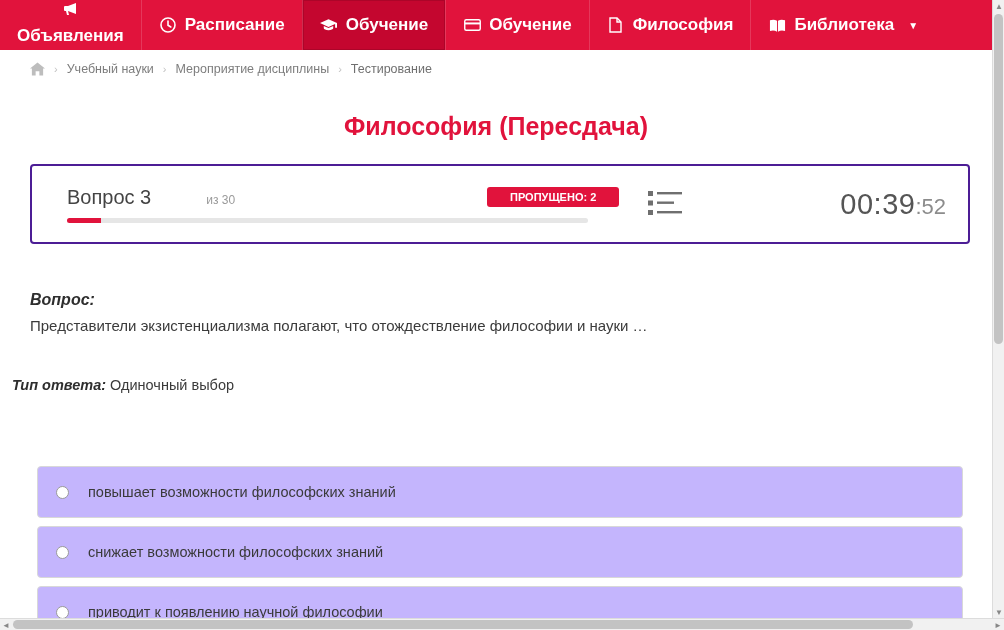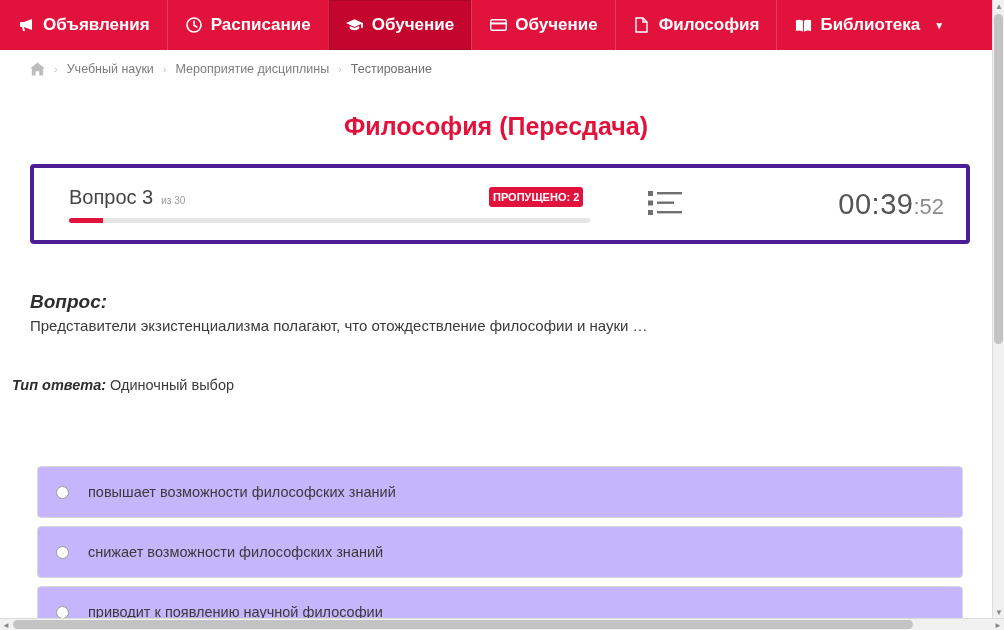--- a/index.html
+++ b/index.html
@@ -33,21 +33,21 @@
     align-items: center;
     gap: 8px;
     padding: 0 17px;
     color: #ffffff;
     font-size: 17px;
     font-weight: bold;
     white-space: nowrap;
     cursor: pointer;
     border-left: 1px solid rgba(255,255,255,0.16);
   }
-  .nav-item:first-child { border-left: none; }
+  .nav-item:first-child { border-left: none; flex-direction: column; }
   .nav-item.active {
     background: #c4062f;
     box-shadow: inset 0 0 0 1px rgba(0,0,0,0.12);
   }
   .nav-icon {
     display: inline-flex;
     align-items: center;
     justify-content: center;
     width: 18px; height: 18px;
     font-size: 15px;
@@ -100,42 +100,43 @@
   }
 
   
   .status-panel {
     position: absolute;
     top: 164px;
     left: 30px;
     width: 940px;
     height: 80px;
     background: #ffffff;
-    border: 4px solid #4c1d95;
+    border: 2px solid #4c1d95;
     border-radius: 4px;
     display: flex;
     align-items: center;
   }
   .status-left {
     width: 560px;
     padding-left: 35px;
     position: relative;
   }
   .q-line {
     display: flex;
     align-items: baseline;
     gap: 8px;
   }
   .q-number {
     font-size: 20px;
     color: #444444;
   }
   .q-total {
-    font-size: 10px;
+    font-size: 12px;
     color: #9a9a9a;
+    margin-left: 47px;
   }
   .progress-track {
     margin-top: 9px;
     width: 521px;
     height: 5px;
     background: #e6e6e6;
     border-radius: 3px;
     overflow: hidden;
   }
   .progress-fill {
@@ -144,21 +145,21 @@
     width: 6.6%;
   }
   .skipped-badge {
     position: absolute;
     left: 455px;
     top: 1px;
     background: #e1133c;
     color: #ffffff;
     font-size: 11px;
     font-weight: bold;
-    padding: 4px 4px;
+    padding: 4px 23px;
     border-radius: 3px;
     white-space: nowrap;
   }
   .status-mid {
     flex: 1;
     display: flex;
     justify-content: center;
     align-items: center;
   }
   .list-icon {
@@ -172,21 +173,21 @@
     color: #555555;
   }
   .timer-main { font-size: 29px; letter-spacing: 0.5px; }
   .timer-sec { font-size: 22px; color: #8c8c8c; }
 
   
   .q-label {
     position: absolute;
     top: 291px;
     left: 30px;
-    font-size: 19px;
+    font-size: 16px;
     font-weight: bold;
     font-style: italic;
     color: #2e2e2e;
   }
   .q-text {
     position: absolute;
     top: 317px;
     left: 30px;
     width: 930px;
     font-size: 15px;

